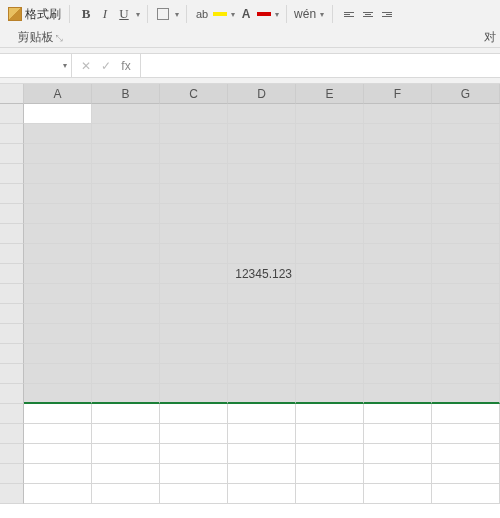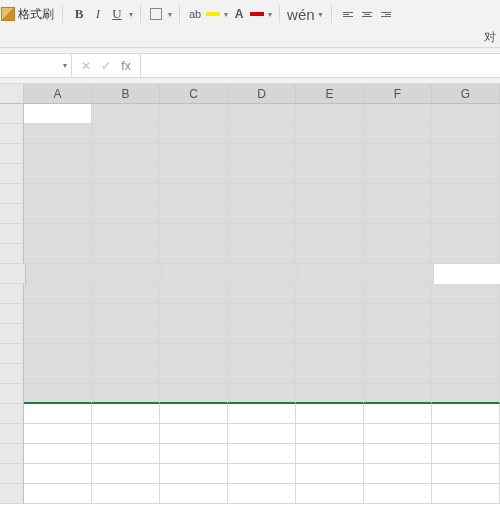--- a/index.html
+++ b/index.html
@@ -1,18 +1,18 @@
 <!DOCTYPE html>
 <html><head>
 <meta charset="utf-8">
 <style>
   *{box-sizing:border-box;margin:0;padding:0;font-family:"Microsoft YaHei",Arial,sans-serif}
   body{width:500px;height:518px;overflow:hidden;background:#fff;font-size:11px;color:#444}
   
-  .ribbon{height:28px;background:#f2f2f2;display:flex;align-items:center;padding:0 1px;gap:4px}
+  .ribbon{height:28px;background:#f2f2f2;display:flex;align-items:center;padding:0 8px;gap:4px}
   .ribbon .grp{display:flex;align-items:center;gap:3px}
   .sep{width:1px;height:18px;background:#d8d8d8;margin:0 4px}
   .btn,.ic{display:inline-flex;align-items:center;justify-content:center;height:20px;min-width:16px;color:#555}
   .fmt-brush{display:flex;align-items:center;gap:3px;font-size:12px;color:#333}
   .fmt-brush .bic{width:14px;height:14px;background:linear-gradient(135deg,#e8c060 50%,#c89030 50%);border:1px solid #b8802a}
   .bold{font-weight:bold;font-family:"Times New Roman",serif;font-size:13px}
   .italic{font-style:italic;font-family:"Times New Roman",serif;font-size:13px}
   .underl{text-decoration:underline;font-family:"Times New Roman",serif;font-size:13px}
   .dd{font-size:8px;color:#777;margin-left:1px}
   .swatch{width:14px;height:4px;display:inline-block}
@@ -78,21 +78,21 @@
       </span>
       <span class="swatch hl"></span>
       <span class="dd">▾</span>
     <span class="btn">
         <span style="font-size:12px;font-weight:bold">A</span>
       </span>
       <span class="swatch fc"></span>
       <span class="dd">▾</span>
     <span class="sep"></span>
     <span class="btn">
-        <span style="font-size:15px">wén</span>
+        <span style="font-size:12px">wén</span>
       </span>
       <span class="dd">▾</span>
   </div>
   <span class="sep"></span>
   <div class="grp">
     <span class="btn">
         <span class="align-ic">
           <span style="width:10px"></span>
           <span style="width:6px"></span>
           <span style="width:10px"></span>
@@ -109,20 +109,21 @@
         <span class="align-ic">
           <span style="width:10px"></span>
           <span style="width:6px;margin-left:auto"></span>
           <span style="width:10px"></span>
         </span>
       </span>
   </div>
 </div>
 
 <div class="grp-labels">
+  <div class="gl clip"><span>剪贴板</span><span class="launch-mark">⤡</span></div>
   <div class="gl align">对</div>
 </div>
 
 <div class="gap-row"></div>
 
 <div class="fbar">
   <div class="namebox">
     <span></span>
     <span class="dd">▾</span>
   </div>
@@ -226,20 +227,21 @@
         <div class="cell sel"></div>
         <div class="cell sel"></div>
         <div class="cell sel"></div>
         <div class="cell sel"></div>
       </div>
       <div class="row">
         <div class="rh"></div>
         <div class="cell sel"></div>
         <div class="cell sel"></div>
         <div class="cell sel"></div>
+        <div class="cell sel">12345.123</div>
         <div class="cell sel"></div>
         <div class="cell sel"></div>
         <div class="cell sel"></div>
       </div>
       <div class="row">
         <div class="rh"></div>
         <div class="cell sel"></div>
         <div class="cell sel"></div>
         <div class="cell sel"></div>
         <div class="cell sel"></div>

